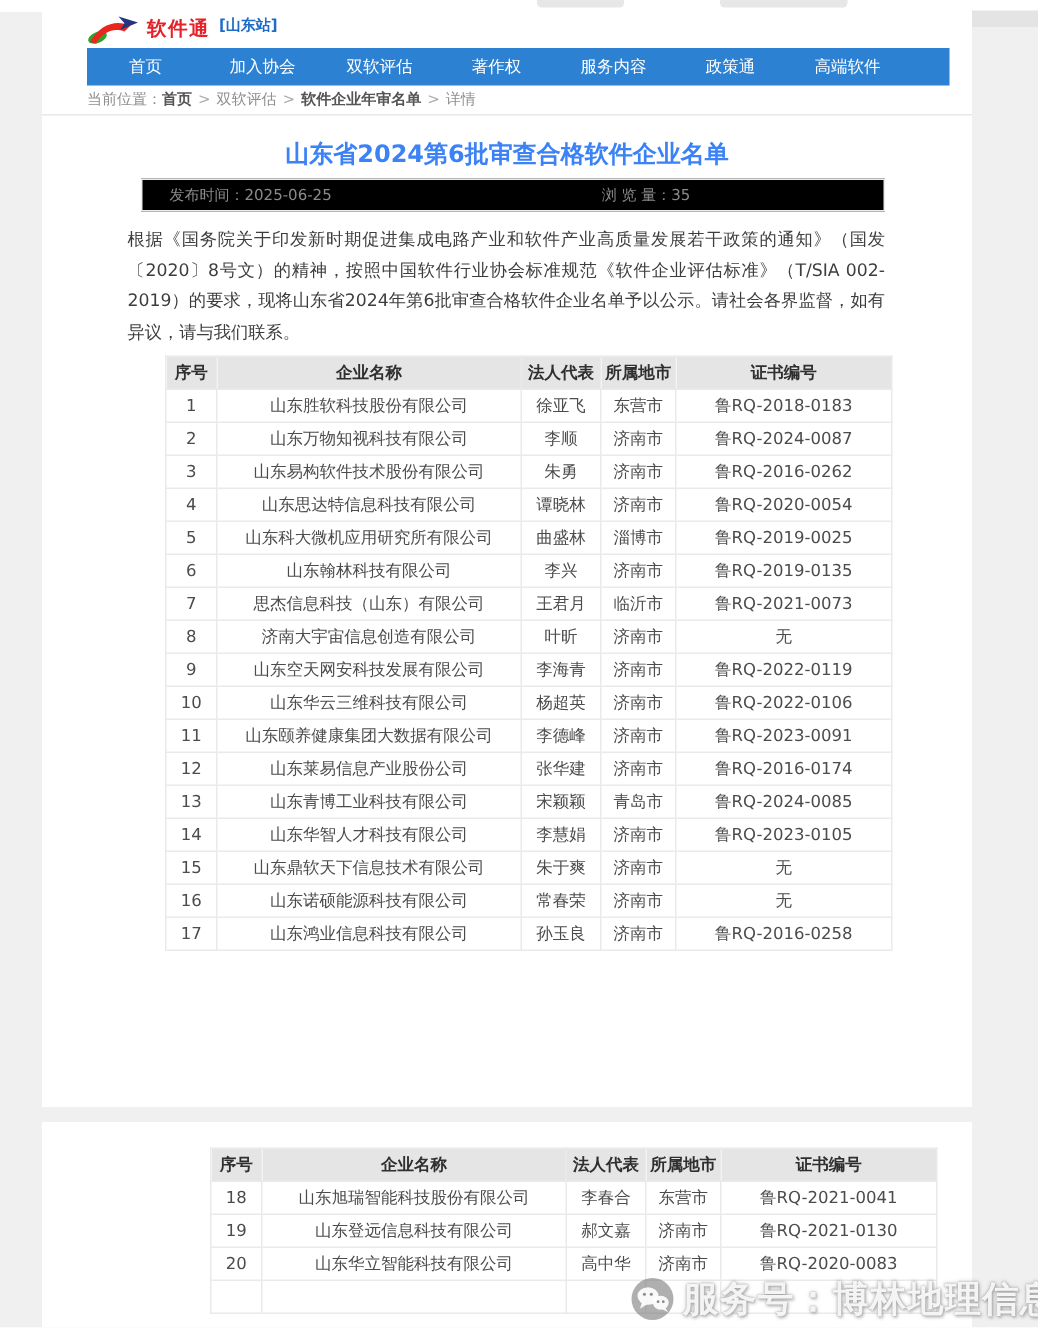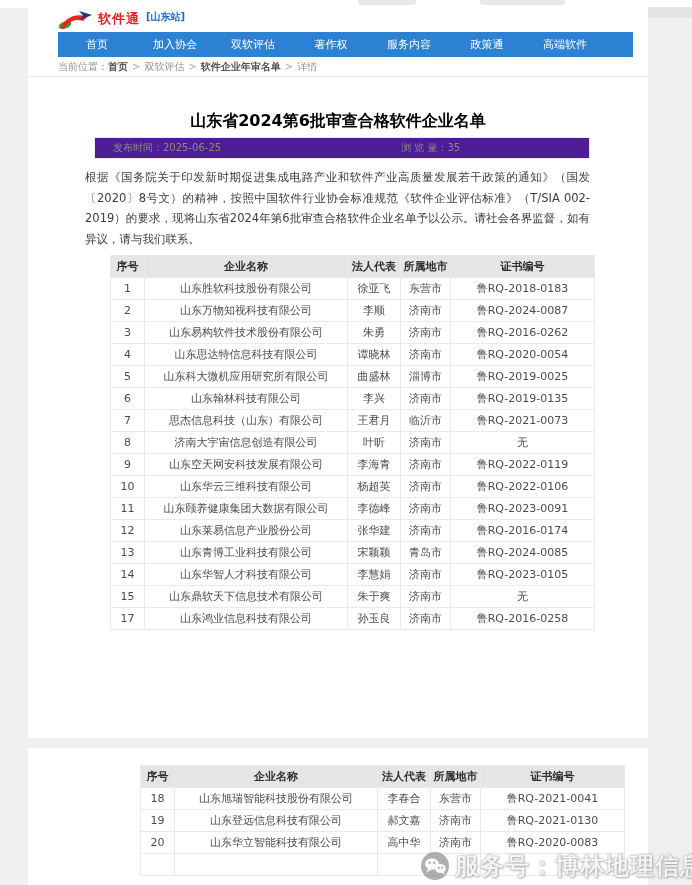--- a/index.html
+++ b/index.html
@@ -24,23 +24,23 @@
   .station-tag { color:var(--station-blue,#1e6cc8); font-size:10px; font-weight:bold; }
 
   .nav { margin-left:30px; width:575px; height:25px; background:var(--nav-blue,#2c81d3); display:flex; align-items:center; }
   .nav-item { width:78px; text-align:center; color:#ffffff; font-size:11px; cursor:pointer; }
 
   .breadcrumb { height:20px; line-height:20px; border-bottom:1px solid #e8e8e8; padding-left:30px; font-size:10px; color:#999999; }
   .bc-sep { margin:0 4px; color:#aaaaaa; }
   .bc-strong { color:#555555; font-weight:bold; }
   .bc-normal { color:#8f8f8f; }
 
-  .title { margin-top:33px; height:22px; line-height:22px; text-align:center; font-size:16px; font-weight:bold; color:#000000; }
-
-  .meta-bar { margin:5px 0 0 66px; width:496px; height:22px; background:#4c1d95; border:1px solid #ececec;
+  .title { margin-top:15px; height:22px; line-height:22px; text-align:center; font-size:16px; font-weight:bold; color:#3b82f6; }
+
+  .meta-bar { margin:5px 0 0 66px; width:496px; height:22px; background:#000000; border:1px solid #ececec;
               display:flex; align-items:center; font-size:10px; color:#8a8a8a; }
   .meta-pub { margin-left:18px; }
   .meta-views { margin-left:180px; }
 
   .paragraph { margin:8px 0 0 57px; width:505px; font-size:11.5px; line-height:20.5px; color:#3d3d3d; text-align:justify; }
   .info-lines { margin-top:0; }
   .info-line { margin-left:65px; font-size:11.5px; line-height:20.5px; color:#3d3d3d; }
 
   table.company { border-collapse:collapse; table-layout:fixed; margin-top:6px; }
   .card1 table.company { margin-left:82px; }
@@ -224,20 +224,27 @@
           <td>14</td>
           <td>山东华智人才科技有限公司</td>
           <td>李慧娟</td>
           <td>济南市</td>
           <td>鲁RQ-2023-0105</td>
         </tr>
         <tr>
           <td>15</td>
           <td>山东鼎软天下信息技术有限公司</td>
           <td>朱于爽</td>
+          <td>济南市</td>
+          <td>无</td>
+        </tr>
+        <tr>
+          <td>16</td>
+          <td>山东诺硕能源科技有限公司</td>
+          <td>常春荣</td>
           <td>济南市</td>
           <td>无</td>
         </tr>
         <tr>
           <td>17</td>
           <td>山东鸿业信息科技有限公司</td>
           <td>孙玉良</td>
           <td>济南市</td>
           <td>鲁RQ-2016-0258</td>
         </tr>

